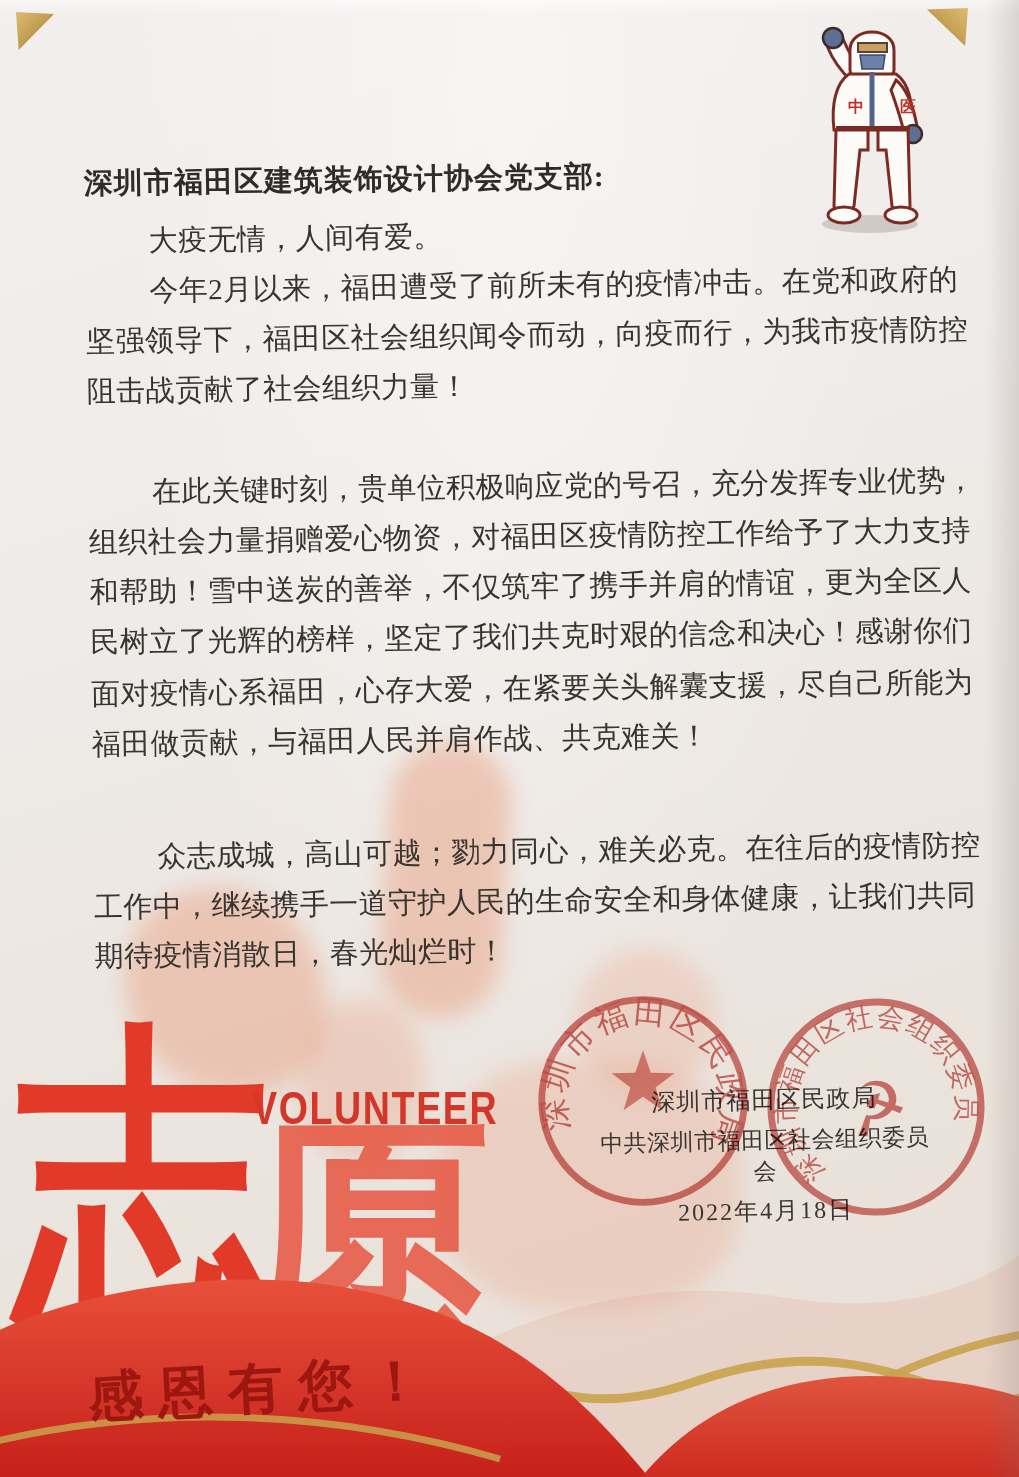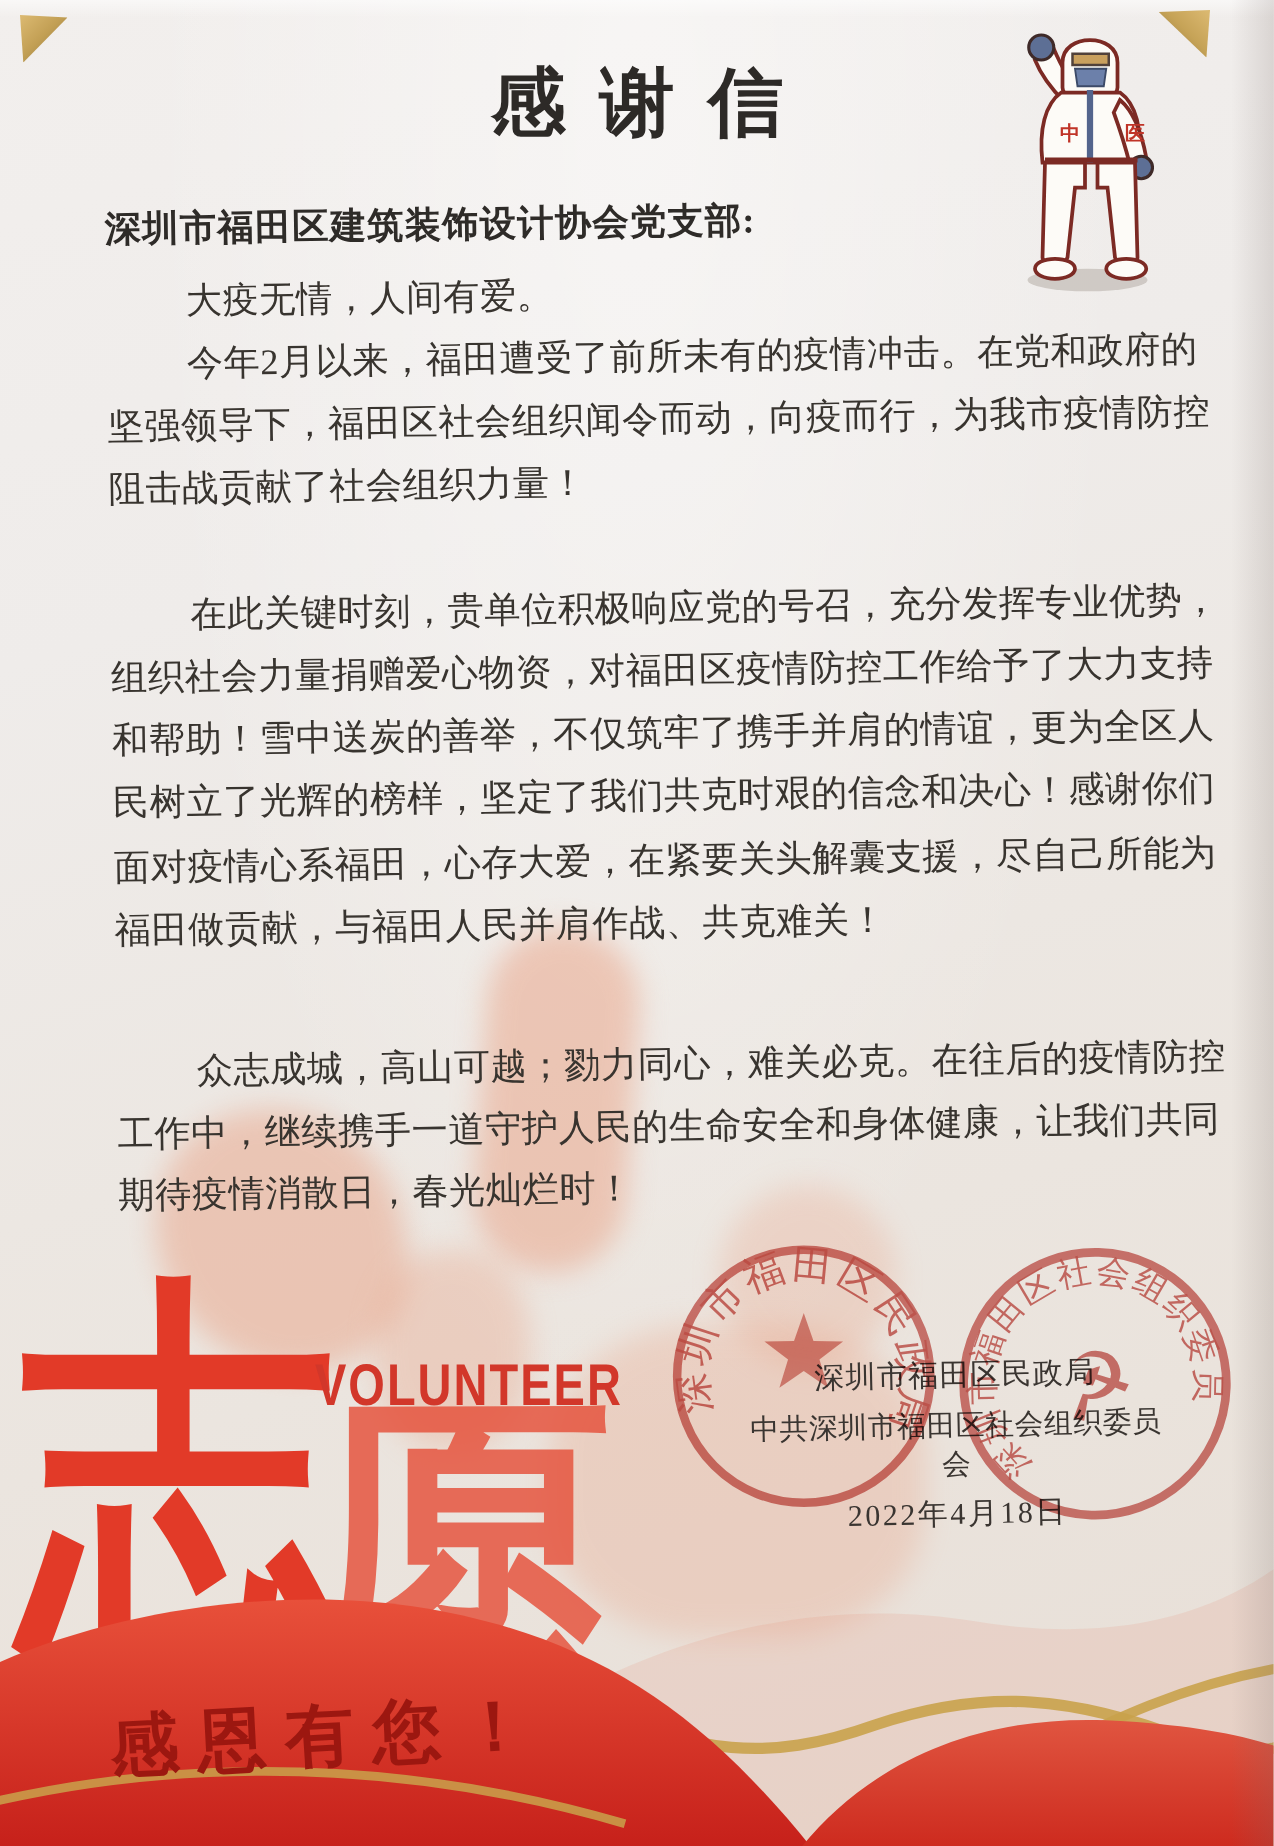--- a/index.html
+++ b/index.html
@@ -97,21 +97,20 @@
     <circle cx="121" cy="126" r="9" fill="#5d6f95" stroke="#3f2a28" stroke-width="2.5"></circle>
     <path d="M44 122 L 42 198 C 42 204, 60 204, 62 198 L 68 142 L 76 142 L 76 122 Z" fill="#fdfbf7" stroke="#7c2a24" stroke-width="3"></path>
     <path d="M86 122 L 86 142 L 94 142 L 100 198 C 102 204, 118 204, 118 198 L 116 122 Z" fill="#fdfbf7" stroke="#7c2a24" stroke-width="3"></path>
     <ellipse cx="52" cy="207" rx="16" ry="8" fill="#fdfbf7" stroke="#7c2a24" stroke-width="3"></ellipse>
     <ellipse cx="109" cy="207" rx="16" ry="8" fill="#fdfbf7" stroke="#7c2a24" stroke-width="3"></ellipse>
     <line x1="80" y1="64" x2="80" y2="122" stroke="#53648c" stroke-width="5"></line>
     <line x1="44" y1="120" x2="118" y2="120" stroke="#7c2a24" stroke-width="4"></line>
     <text x="56" y="104" font-size="16" font-weight="bold" fill="#c03428" letter-spacing="16">中 医</text>
   </svg>
 
-  <div class="title">感谢信</div>
 
   <div class="bodytext">
     <div class="salutation">深圳市福田区建筑装饰设计协会党支部:</div>
     <div class="ln indent" style="top:222px">大疫无情，人间有爱。</div>
     <div class="ln indent" style="top:272px">今年2月以来，福田遭受了前所未有的疫情冲击。在党和政府的</div>
     <div class="ln" style="top:322px">坚强领导下，福田区社会组织闻令而动，向疫而行，为我市疫情防控</div>
     <div class="ln" style="top:372px">阻击战贡献了社会组织力量！</div>
     <div class="ln indent" style="top:473px">在此关键时刻，贵单位积极响应党的号召，充分发挥专业优势，</div>
     <div class="ln" style="top:523px">组织社会力量捐赠爱心物资，对福田区疫情防控工作给予了大力支持</div>
     <div class="ln" style="top:573px">和帮助！雪中送炭的善举，不仅筑牢了携手并肩的情谊，更为全区人</div>

